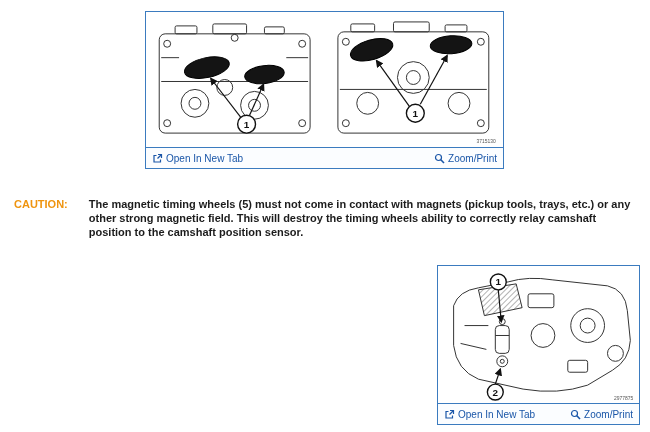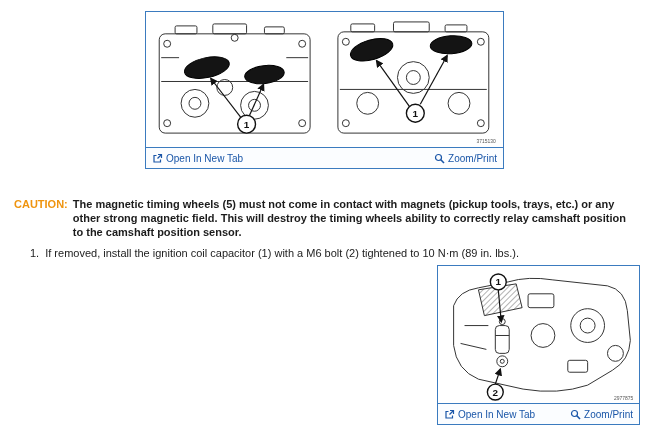--- a/index.html
+++ b/index.html
@@ -29,21 +29,21 @@
   a.fig-link{
     color:var(--link-blue);text-decoration:none;display:flex;align-items:center;gap:3px;cursor:pointer;
     white-space:nowrap;
   }
   a.fig-link .icon{display:inline-flex;align-items:center;}
   .caution{
     position:absolute;left:14px;top:197px;width:624px;
     display:flex;align-items:flex-start;
     font-size:11px;font-weight:bold;line-height:14px;
   }
-  .caution-label{color:var(--caution-orange);white-space:nowrap;margin-right:5px;text-align:center;}
+  .caution-label{color:var(--caution-orange);white-space:nowrap;margin-right:21px;text-align:center;}
   .caution-text{flex:1;color:var(--text-black);}
   .step{
     position:absolute;left:30px;top:246px;font-size:11px;line-height:14px;color:var(--text-black);
   }
   .step-number{margin-right:6px;}
   .callout-circle{fill:#ffffff;stroke:#111111;stroke-width:1.4;}
   .callout-num{font-family:"Liberation Sans",sans-serif;font-size:10px;font-weight:bold;fill:#111111;text-anchor:middle;}
   .lineart{stroke:#333333;fill:none;stroke-width:1;}
   .wheel{fill:#141414;stroke:#000000;stroke-width:1;}
   .leader{stroke:#111111;stroke-width:1.2;fill:none;}
@@ -135,23 +135,20 @@
         <span>Zoom/Print</span>
       </a>
     </div>
   </div>
 
   <div class="caution">
     <span class="caution-label">CAUTION:</span>
     <span class="caution-text">The magnetic timing wheels (5) must not come in contact with magnets (pickup tools, trays, etc.) or any other strong magnetic field. This will destroy the timing wheels ability to correctly relay camshaft position to the camshaft position sensor.</span>
   </div>
 
-  <div class="step">
-    <span class="step-number">1.</span><span>If removed, install the ignition coil capacitor (1) with a M6 bolt (2) tightened to 10 N·m (89 in. lbs.).</span>
-  </div>
 
   <div class="figure-panel bottom-panel">
     <div class="figure-image">
       <svg viewBox="0 0 201 138" preserveAspectRatio="xMidYMid meet">
         <defs>
           <marker id="arrow-bot" viewBox="0 0 10 10" refX="8" refY="5" markerWidth="6.5" markerHeight="6.5" orient="auto-start-reverse">
             <path d="M0,0 L10,5 L0,10 z" fill="#111111"></path>
           </marker>
           <pattern id="hatch" width="4" height="4" patternUnits="userSpaceOnUse" patternTransform="rotate(45)">
             <line x1="0" y1="0" x2="0" y2="4" stroke="#666666" stroke-width="1"></line>

